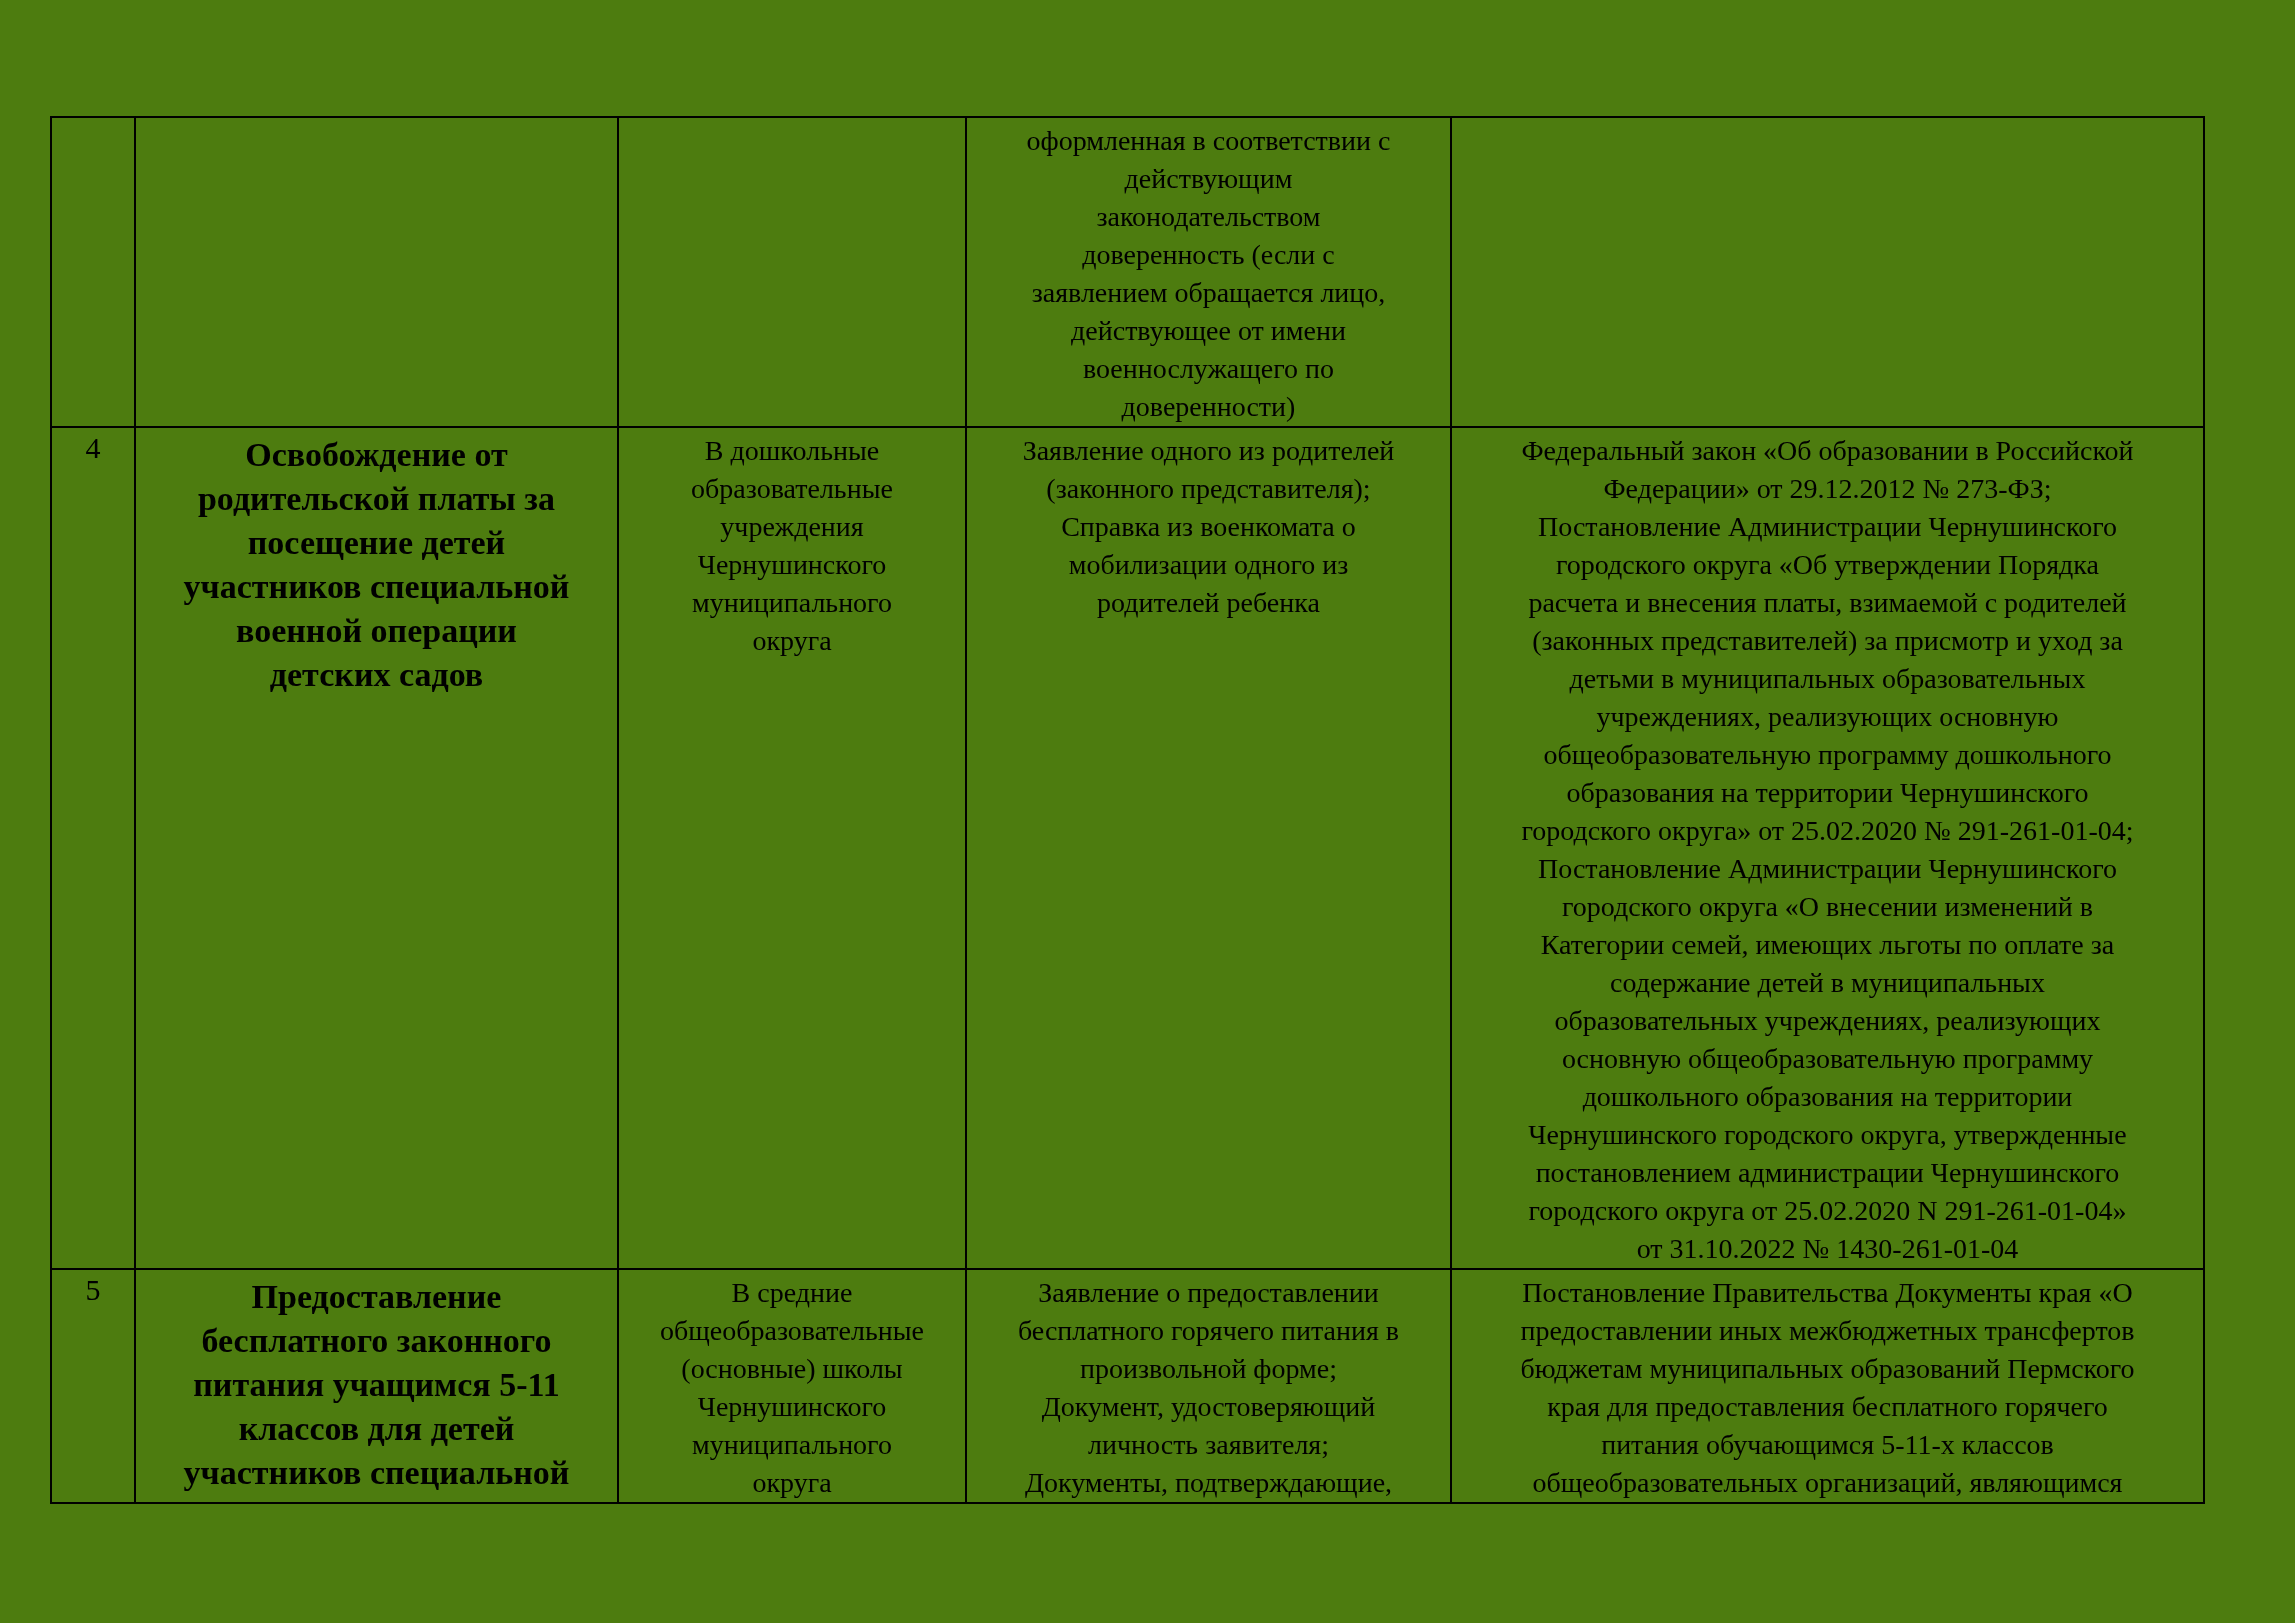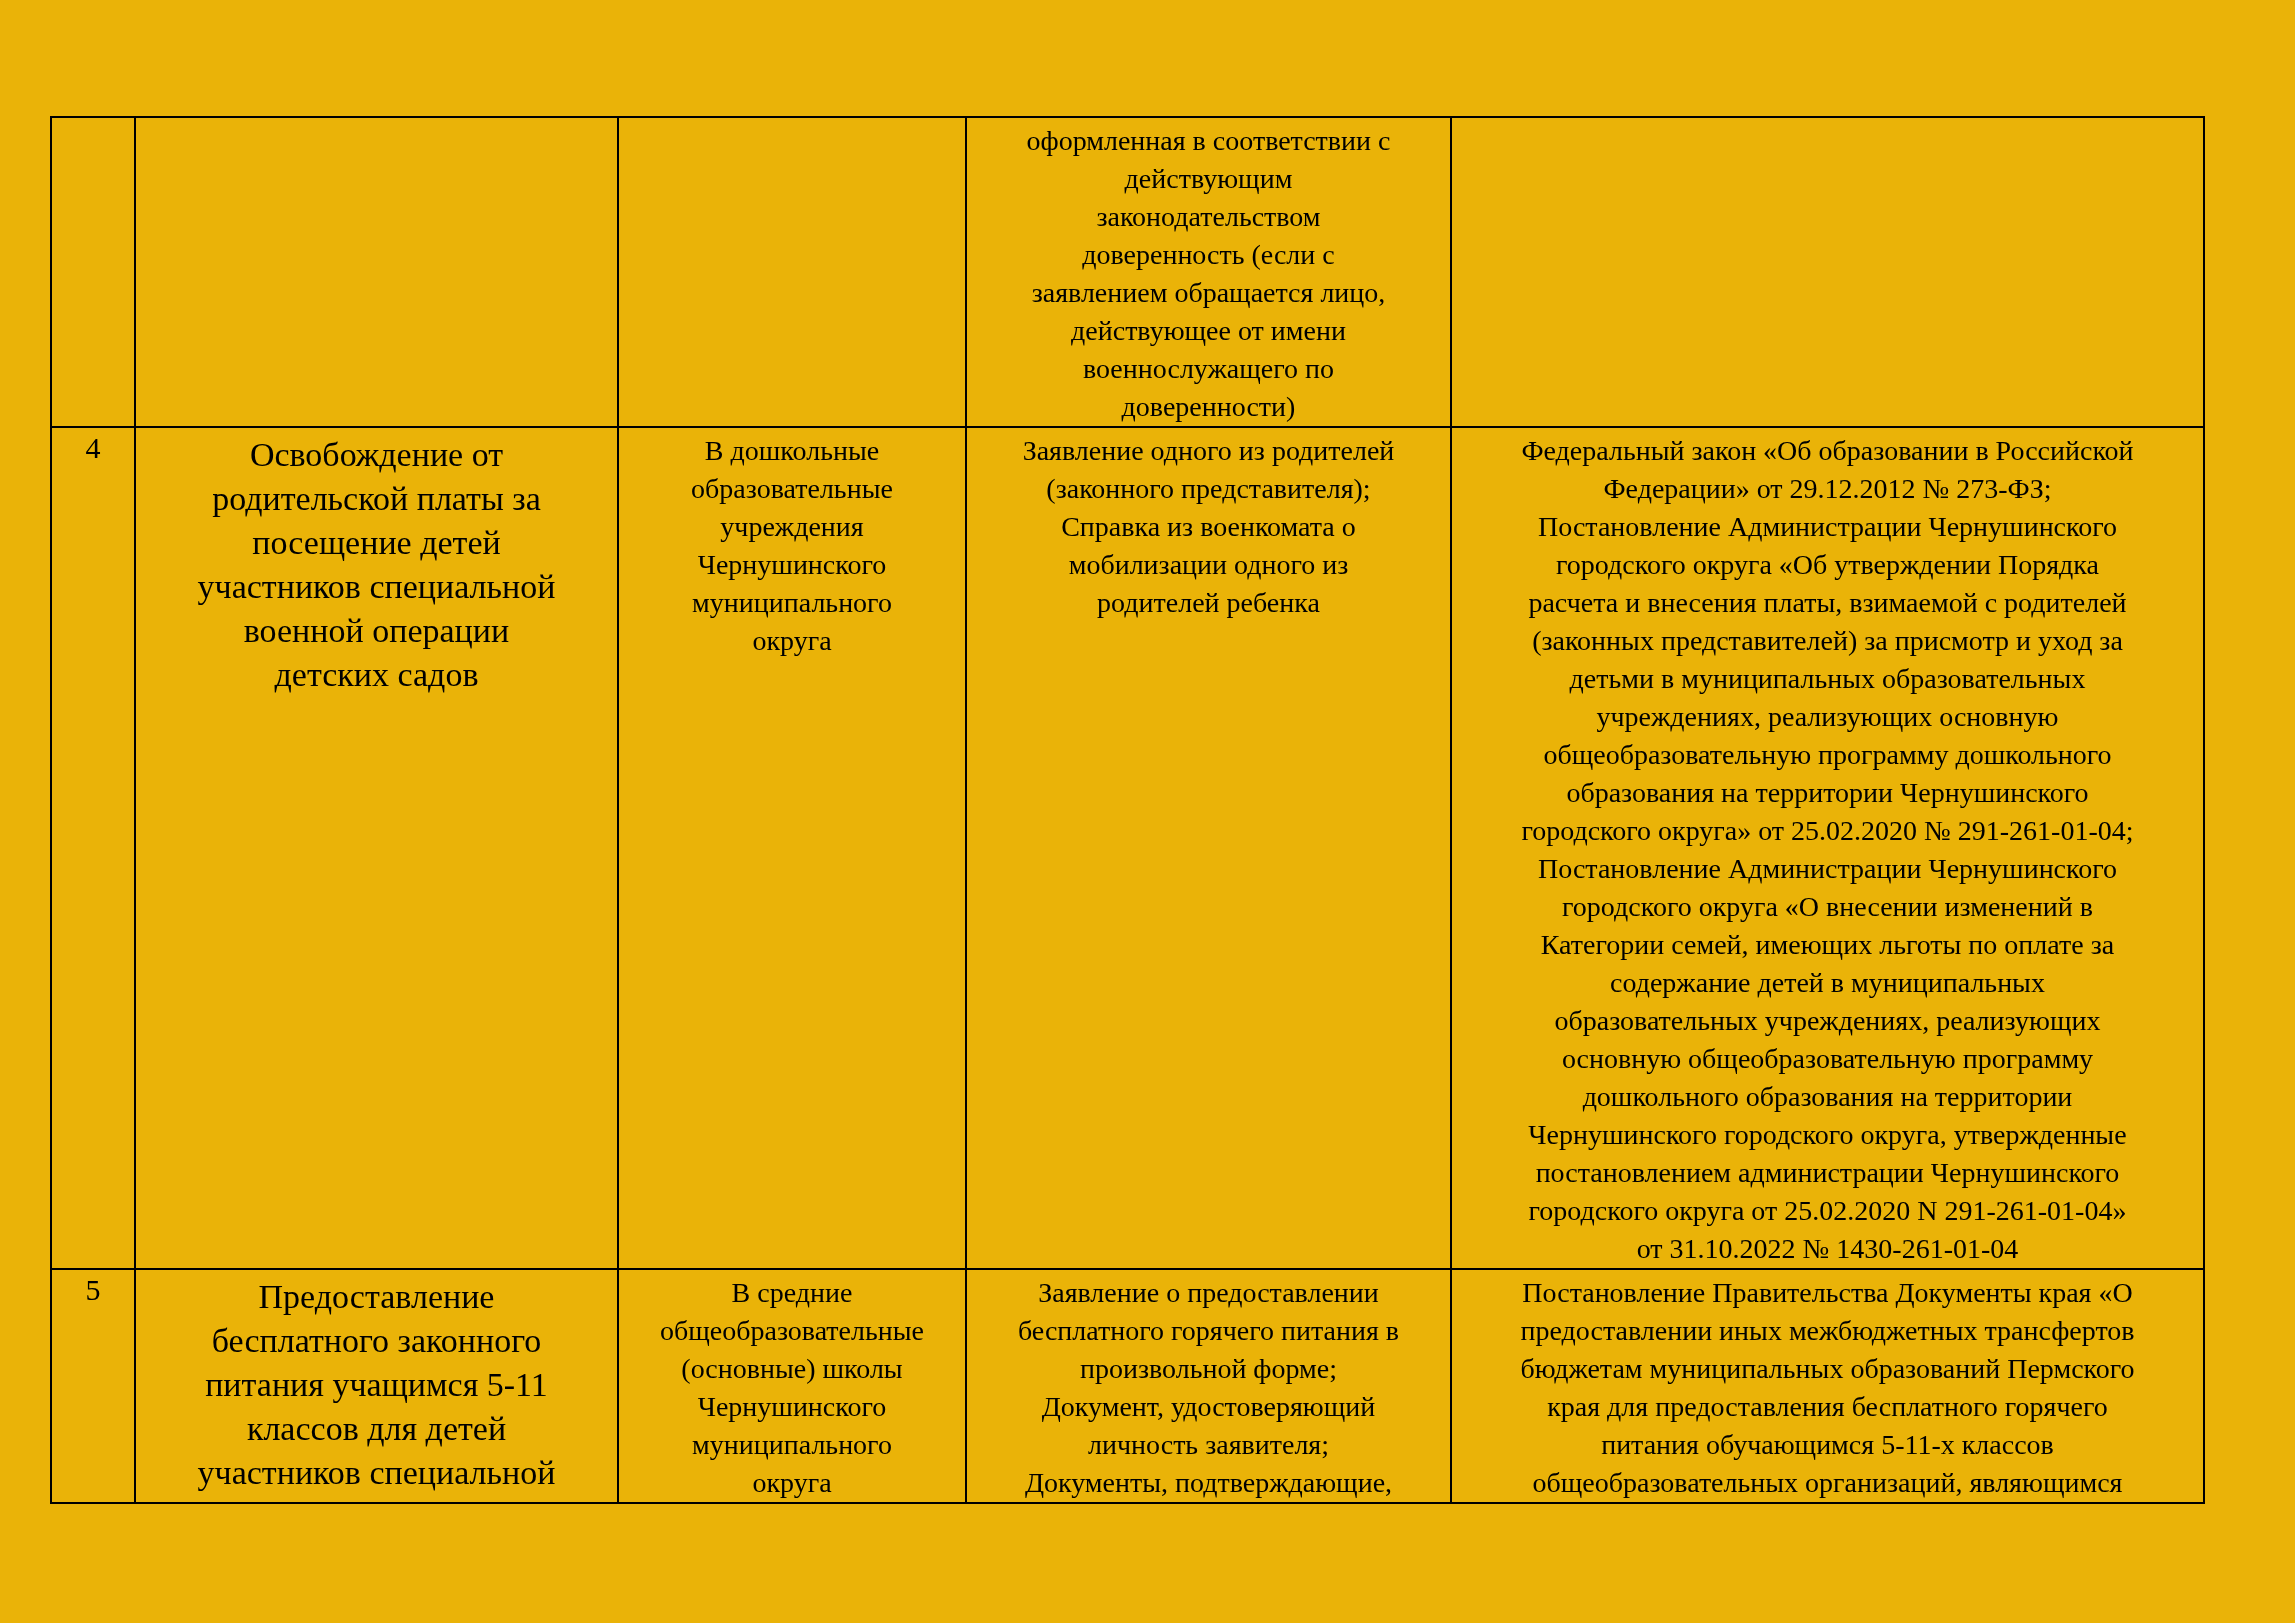--- a/index.html
+++ b/index.html
@@ -1,36 +1,36 @@
 <!DOCTYPE html>
 <html style="font-size:10.5px"><head>
 <meta charset="utf-8">
 <style>
   html, body { margin: 0; padding: 0; background: #ffffff; }
   body { width: 2295px; height: 1623px; position: relative; overflow: hidden; }
-  .page { position: absolute; left: 0; top: 0; width: 2295px; height: 1623px; background: #eab308; }
+  .page { position: absolute; left: 0; top: 0; width: 2295px; height: 1623px; background: #4d7c0f; }
   table.doc {
     position: absolute; left: 50px; top: 116px;
     width: 2154px;
     border-collapse: collapse;
     table-layout: fixed;
     font-family: "Liberation Serif", "DejaVu Serif", serif;
     color: #000000;
   }
   table.doc td {
     border: 2px solid #000000;
     vertical-align: top;
     text-align: center;
     padding: 3.9px 6.5px 0 6.5px;
     font-size: 28px;
     line-height: 38px;
     overflow: hidden;
   }
   table.doc td.num { text-align: center; padding-top: 1.3px; font-size: 30px; }
-  table.doc td.title { font-weight: normal; font-size: 34px; line-height: 44px; padding-top: 5.2px; }
+  table.doc td.title { font-weight: bold; font-size: 34px; line-height: 44px; padding-top: 5.2px; }
   .line { display: block; white-space: nowrap; }
   tr.r-cont { height: 305px; }
   tr.r4 { height: 834px; }
   tr.r5 { height: 220px; }
 </style>
 </head>
 <body>
 
 <div class="page">
   <table class="doc">

